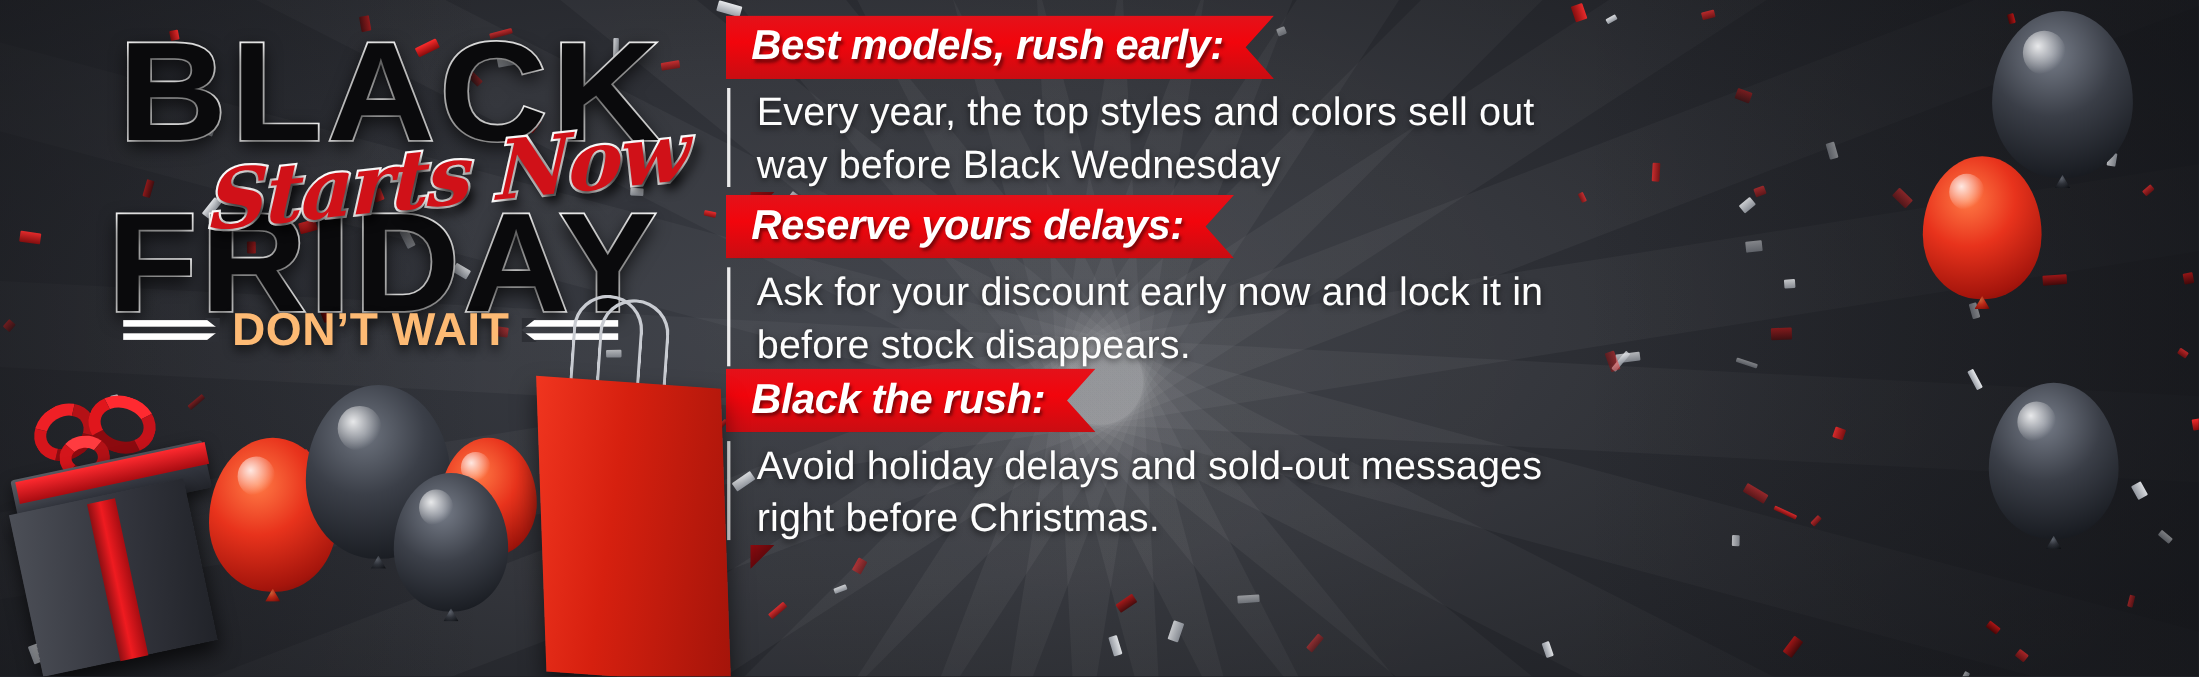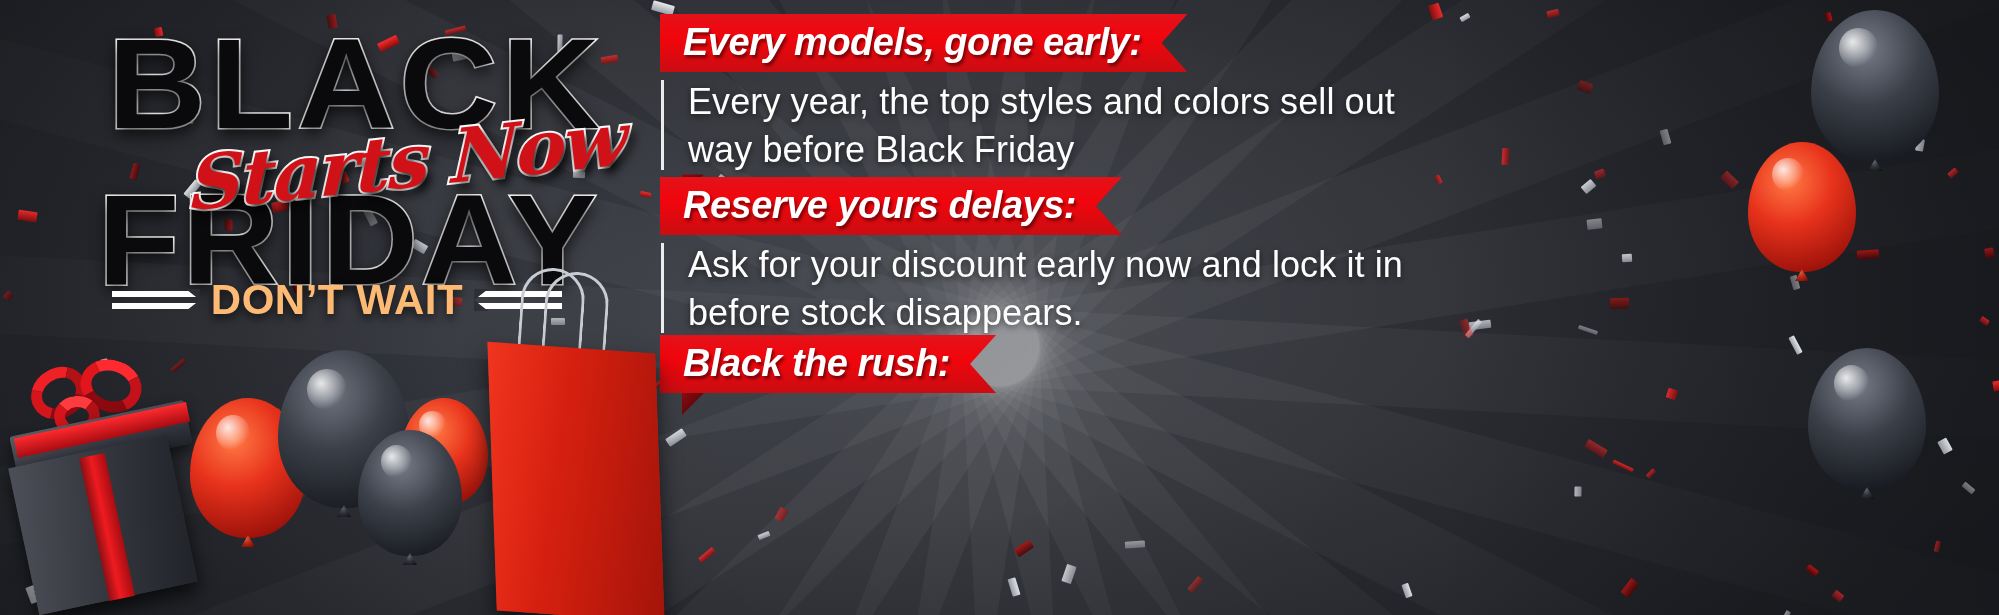--- a/index.html
+++ b/index.html
@@ -367,45 +367,49 @@
           <i></i>
         <span class="arrow-l"></span>
       </div>
     </div>
   </div>
 
   <div class="right">
 
     <div class="block" id="blk0">
       <div class="flag">
-        <span class="ftxt">Every models, gone early:</span>
+        <span class="ftxt">Best models, rush early:</span>
       </div>
       <span class="fold"></span>
       <div class="body">
         <span class="rule"></span>
-        <div class="btxt">Every year, the top styles and colors sell out way before Black Friday</div>
+        <div class="btxt">Every year, the top styles and colors sell out way before Black Wednesday</div>
       </div>
     </div>
 
     <div class="block" id="blk1">
       <div class="flag">
         <span class="ftxt">Reserve yours delays:</span>
       </div>
       <span class="fold"></span>
       <div class="body">
         <span class="rule"></span>
         <div class="btxt">Ask for your discount early now and lock it in before stock disappears.</div>
       </div>
     </div>
 
     <div class="block" id="blk2">
       <div class="flag">
         <span class="ftxt">Black the rush:</span>
       </div>
       <span class="fold"></span>
+      <div class="body">
+        <span class="rule"></span>
+        <div class="btxt">Avoid holiday delays and sold-out messages right before Christmas.</div>
+      </div>
     </div>
 
   </div>
 
   <div class="obj" id="gift">
     <span class="loop l1"></span>
       <span class="loop l2"></span>
       <span class="loop l3"></span>
     <span class="lid"></span>
       <span class="boxb"></span>

